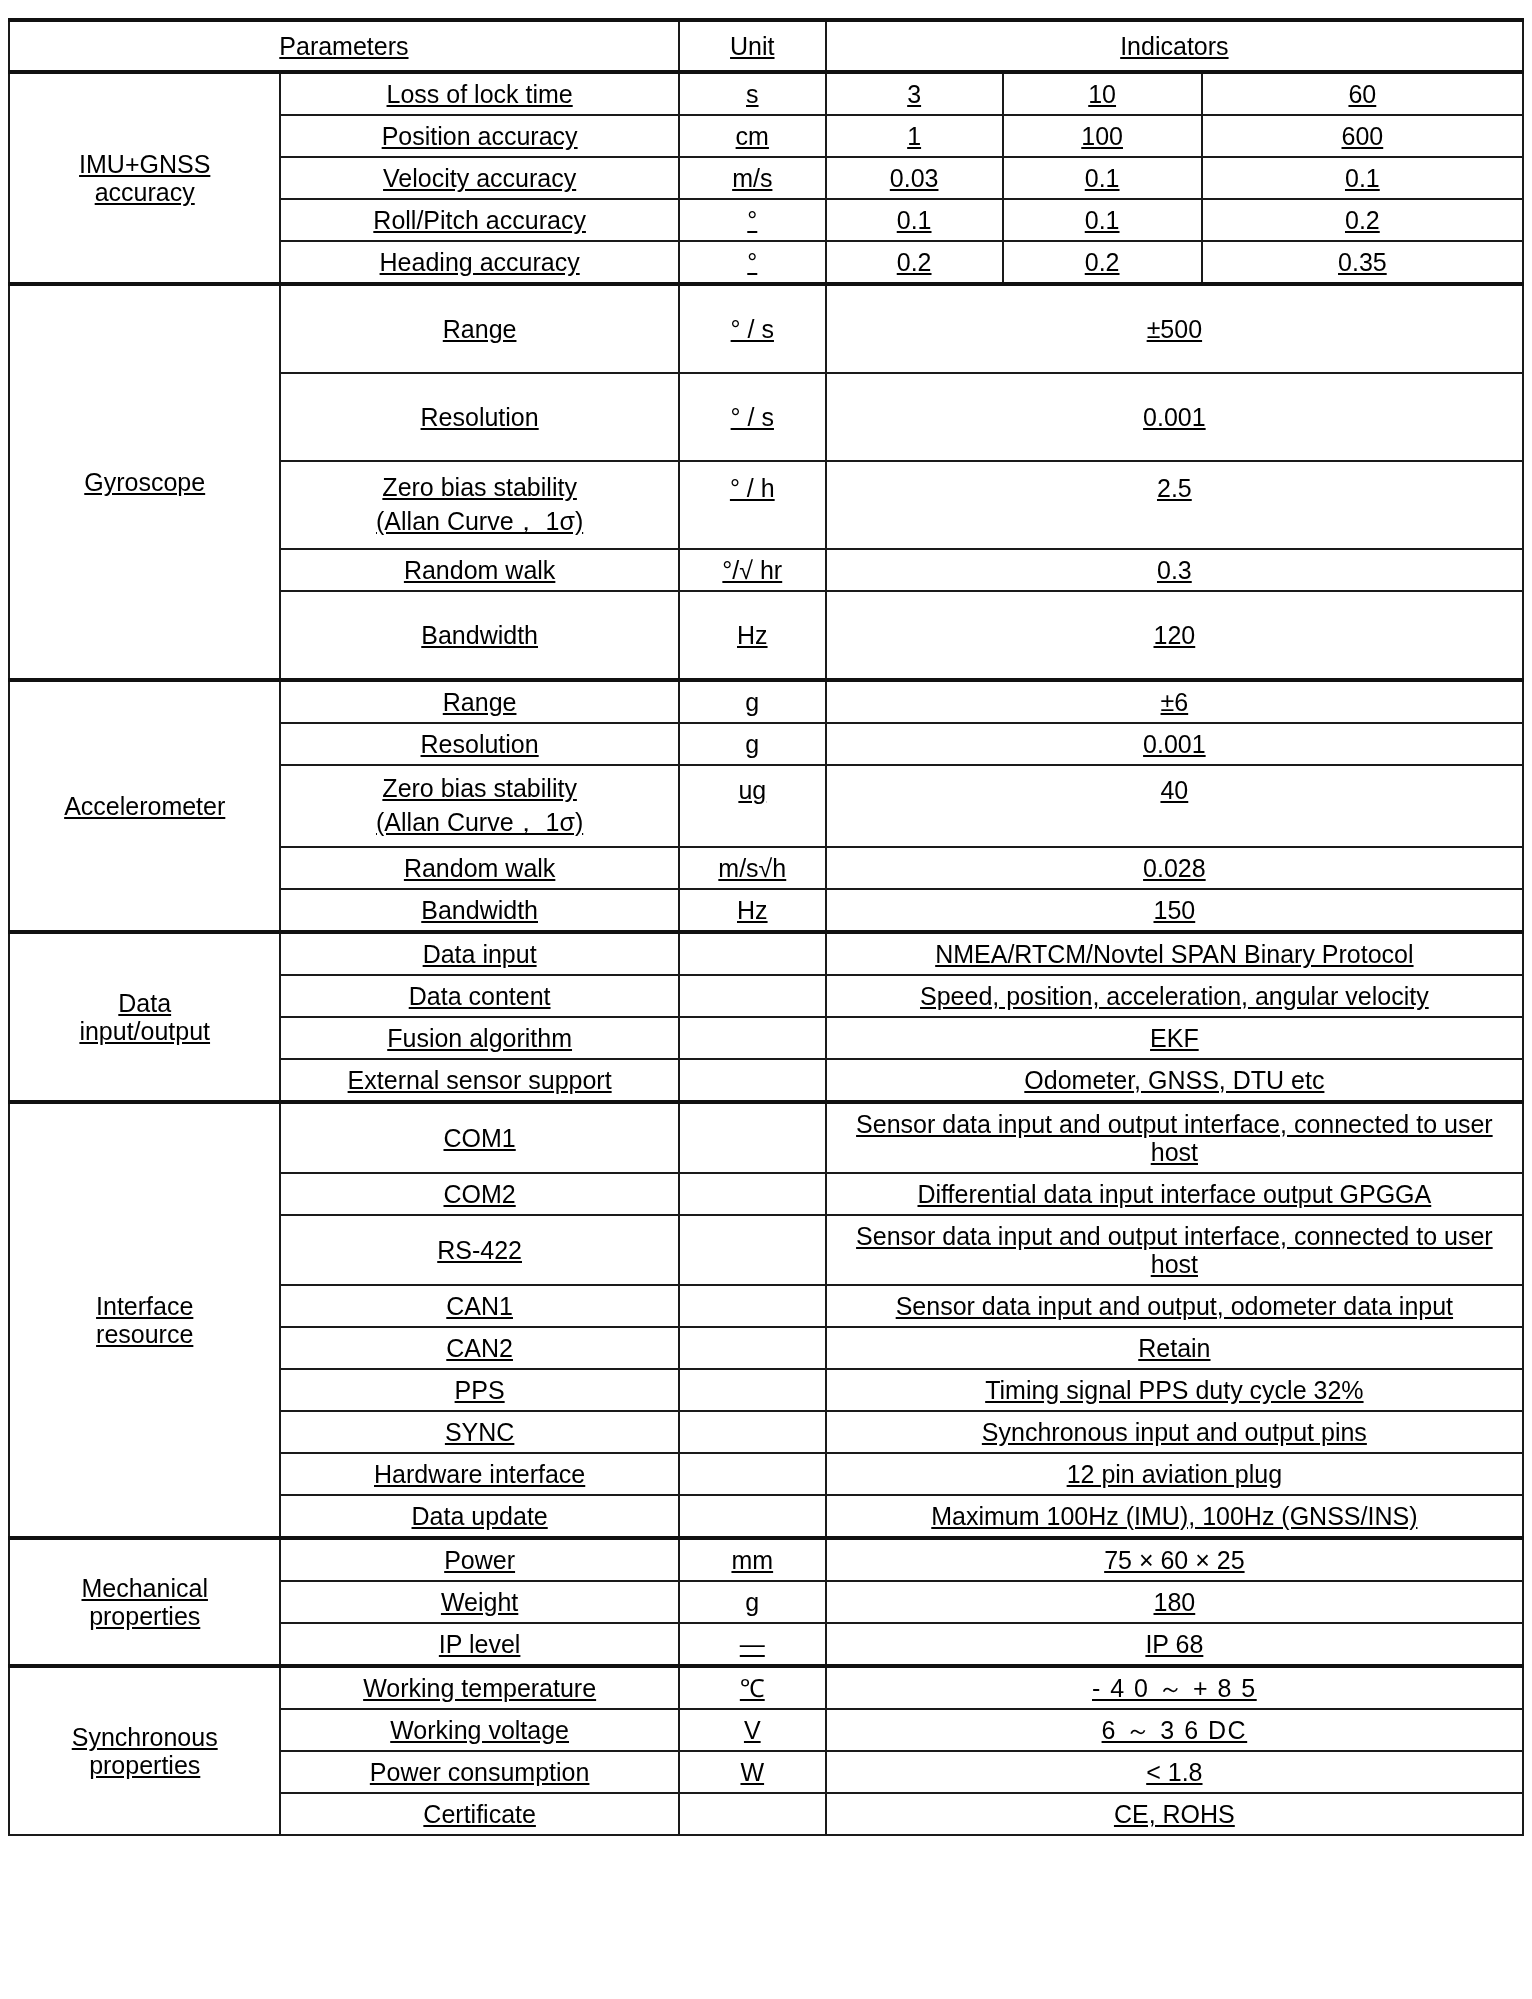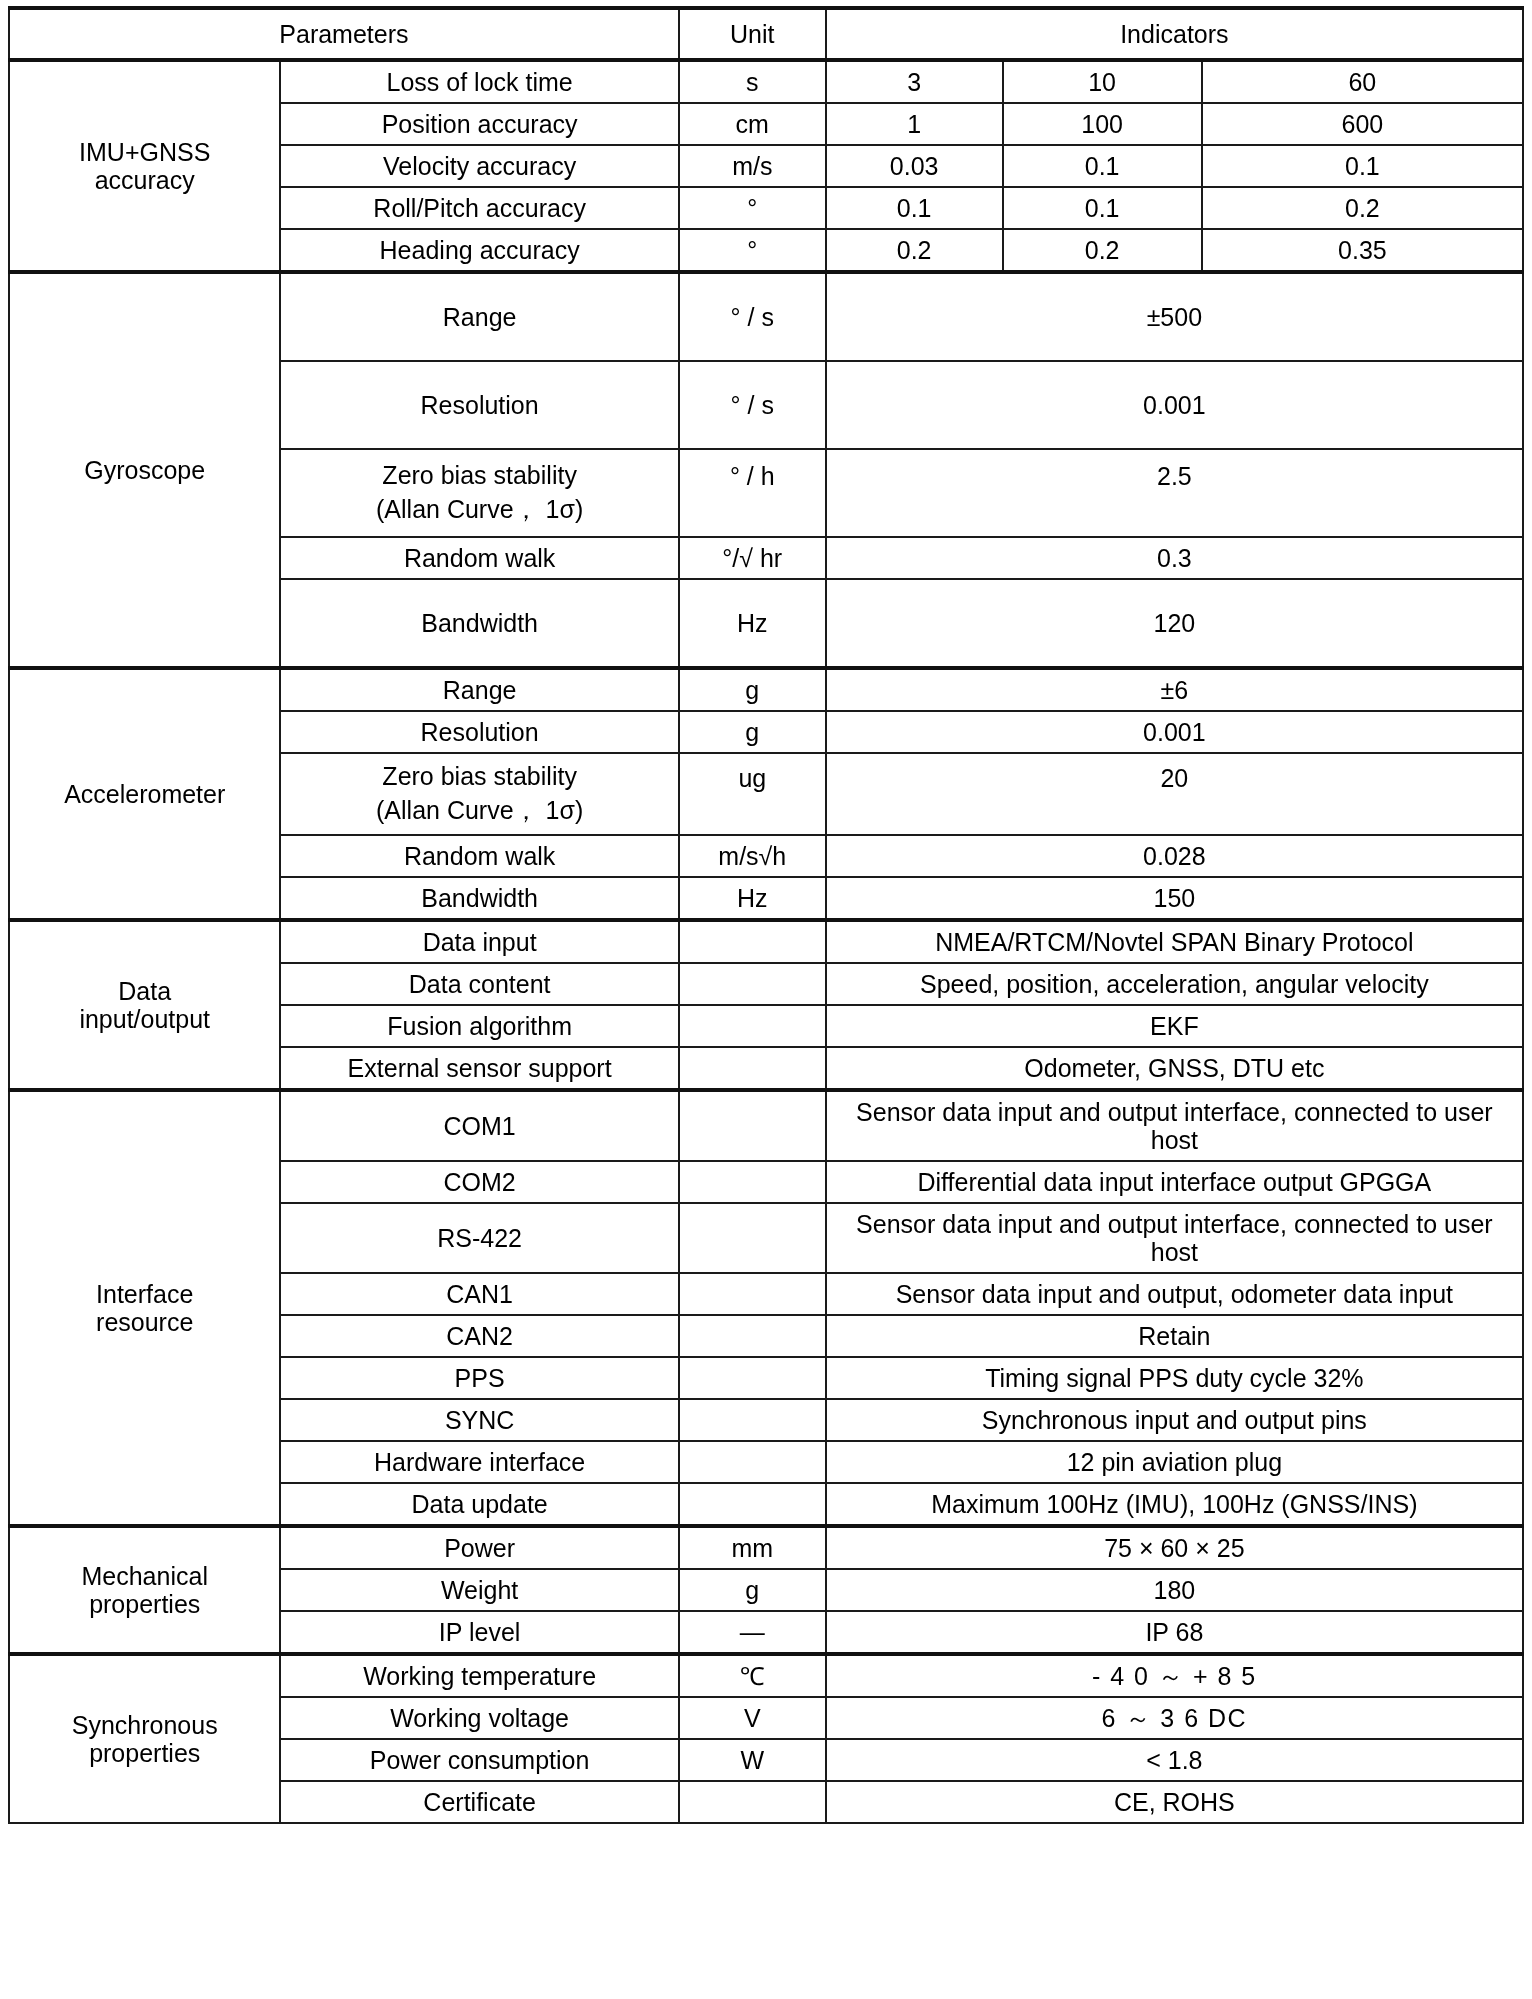--- a/index.html
+++ b/index.html
@@ -8,21 +8,22 @@
     background: #ffffff;
   }
   body {
     width: 1532px;
     font-family: "Liberation Sans", sans-serif;
     color: #000000;
   }
   #spec-wrap {
     width: 1532px;
     box-sizing: border-box;
-    padding: 6px 8px 8px 8px;
+    padding: 18px 8px 8px 8px;
+    text-decoration: underline;
   }
   table.spec {
     width: 100%;
     border-collapse: collapse;
     table-layout: fixed;
     font-size: 25px;
     line-height: 1.12;
   }
   table.spec td {
     border: 2px solid #1a1a1a;
@@ -172,21 +173,21 @@
         <td class="param">Resolution</td>
         <td class="unit">g</td>
         <td class="ind" colspan="3">0.001</td>
       </tr>
       <tr>
         <td class="param two-line">
           <span>Zero bias stability</span><br>
           <span>(Allan Curve， 1σ)</span>
         </td>
         <td class="unit" style="vertical-align:top;padding-top:10px">ug</td>
-        <td class="ind" colspan="3" style="vertical-align:top;padding-top:10px">20</td>
+        <td class="ind" colspan="3" style="vertical-align:top;padding-top:10px">40</td>
       </tr>
       <tr>
         <td class="param">Random walk</td>
         <td class="unit">m/s√h</td>
         <td class="ind" colspan="3">0.028</td>
       </tr>
       <tr>
         <td class="param">Bandwidth</td>
         <td class="unit">Hz</td>
         <td class="ind" colspan="3">150</td>

